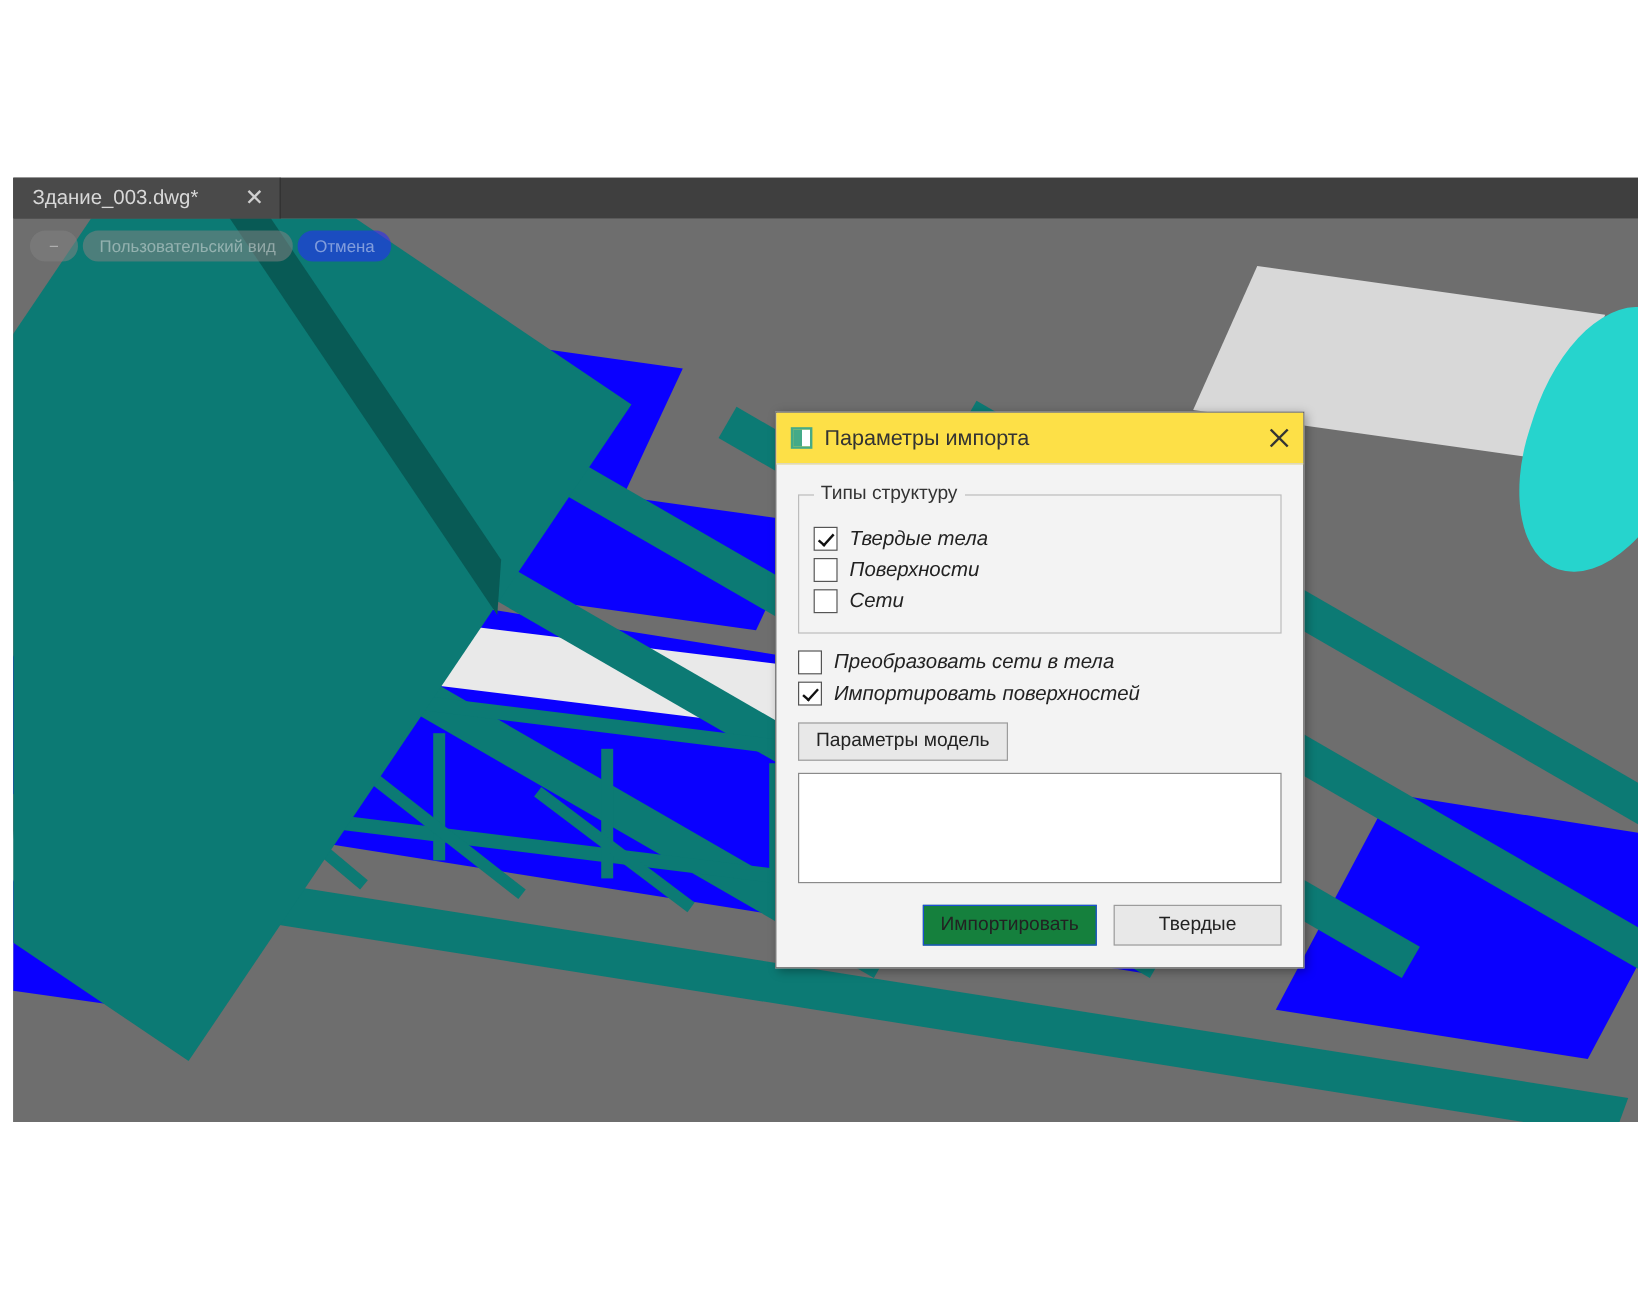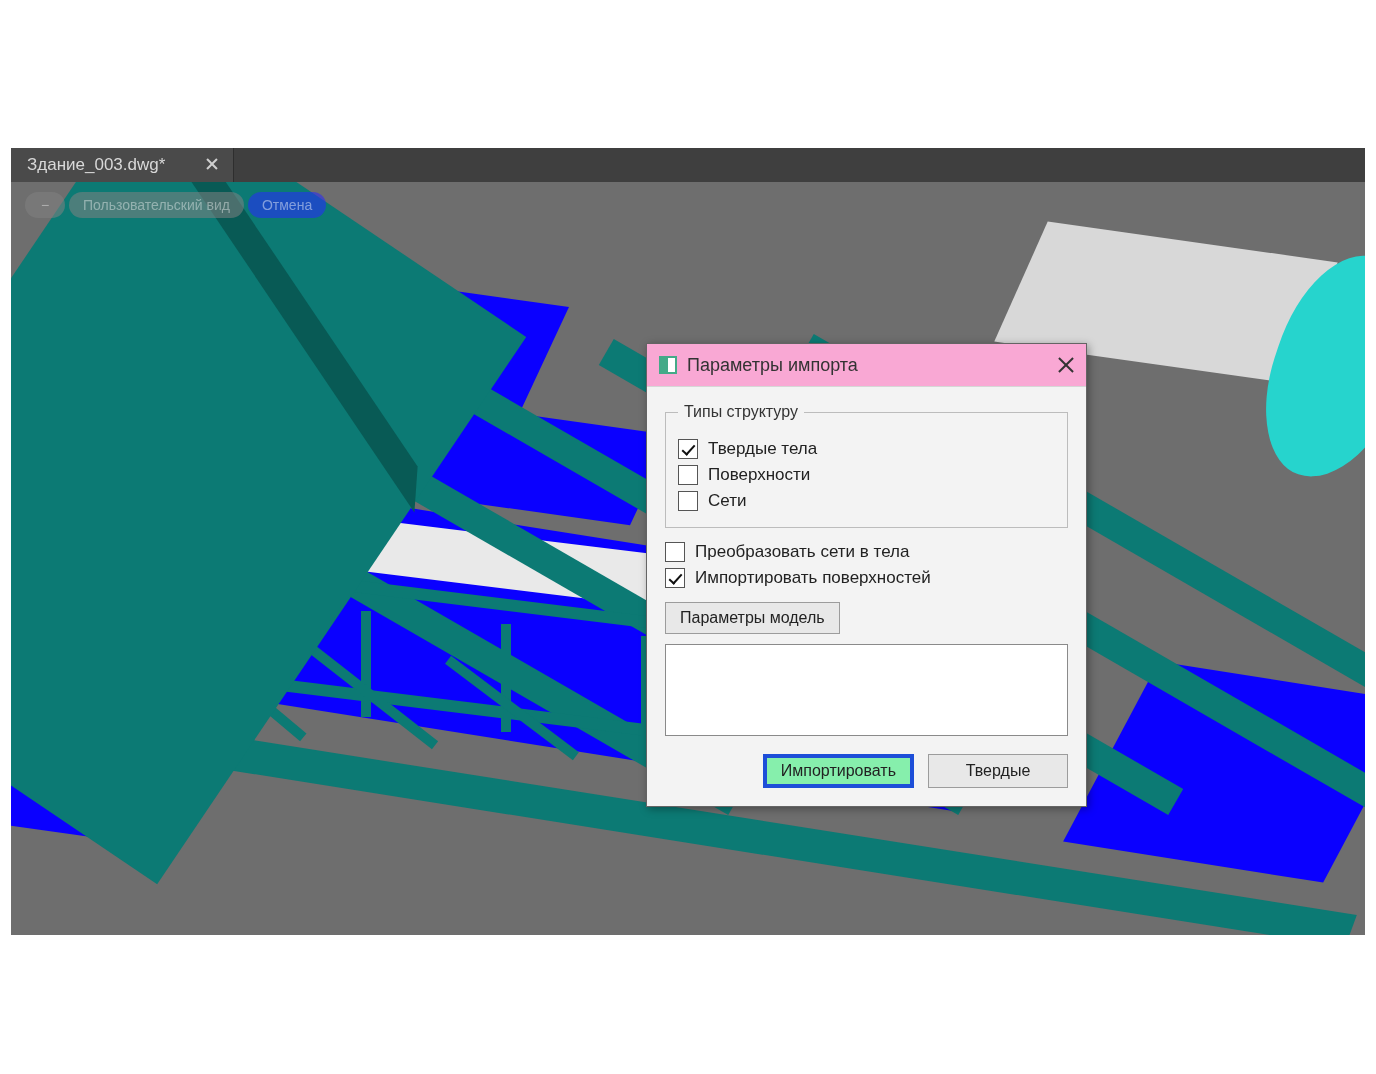--- a/index.html
+++ b/index.html
@@ -117,21 +117,21 @@
     top: 195px;
     width: 441px;
     background: #f3f3f3;
     border: 1px solid #646464;
     box-shadow: 2px 2px 8px rgba(0,0,0,0.35);
     font-size: 16px;
     color: #222;
   }
   .dialog-titlebar {
     height: 43px;
-    background: #f9a8d4;
+    background: #fde047;
     display: flex;
     align-items: center;
     padding: 0 10px 0 12px;
     border-bottom: 1px solid #d6d6d6;
   }
   .dialog-icon {
     width: 18px; height: 18px;
     border: 2px solid #4a8; 
     background: linear-gradient(90deg, #4a8 0 50%, #fff 50% 100%);
     margin-right: 10px;
@@ -157,20 +157,21 @@
     padding: 0 6px;
     color: #333;
     font-size: 16px;
   }
 
   .chk-row {
     display: flex;
     align-items: center;
     gap: 10px;
     margin: 6px 0;
+    font-style: italic;
   }
   .chk {
     width: 20px; height: 20px;
     border: 1px solid #555;
     background: #fff;
     position: relative;
     flex-shrink: 0;
   }
   .chk.checked::after {
     content: "";
@@ -189,22 +190,22 @@
     justify-content: center;
     height: 32px;
     padding: 0 14px;
     background: #e8e8e8;
     border: 1px solid #9c9c9c;
     font-size: 16px;
     color: #222;
     cursor: default;
   }
   .btn.primary {
-    border: 4px solid #1d4ed8;
-    background: #86efac;
+    border: 1px solid #1d4ed8;
+    background: #15803d;
   }
 
   .model-box {
     width: 100%;
     height: 92px;
     border: 1px solid #8a8a8a;
     background: #fff;
     margin-top: 10px;
   }
 

